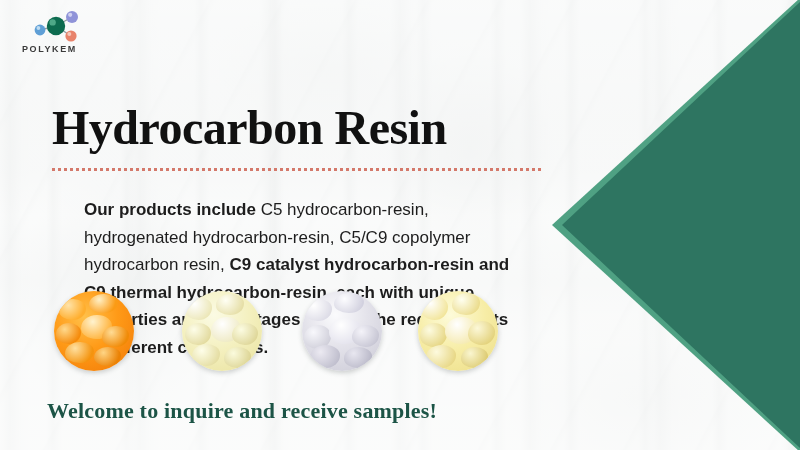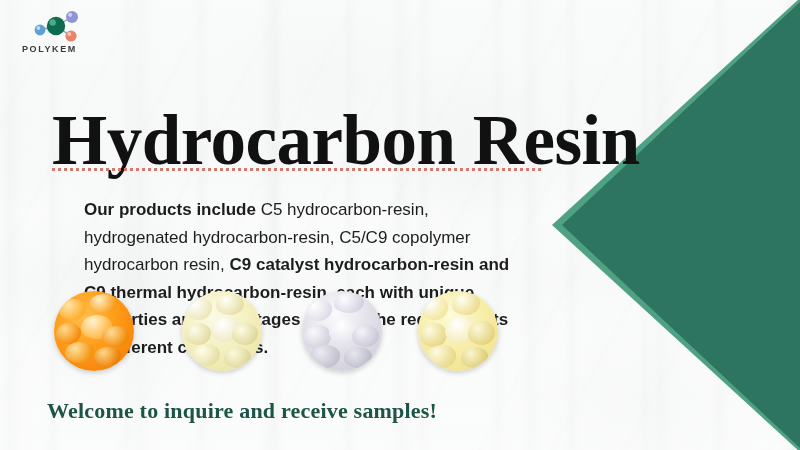--- a/index.html
+++ b/index.html
@@ -94,21 +94,21 @@
     white-space: nowrap;
   }
 
   
   .title {
     position: absolute;
     left: 52px;
     top: 104px;
     font-family: "Liberation Serif", "DejaVu Serif", serif;
     font-weight: 700;
-    font-size: 71px;
+    font-size: 48px;
     line-height: 1.02;
     letter-spacing: -0.5px;
     color: #111111;
     white-space: nowrap;
   }
   .title-rule {
     position: absolute;
     left: 52px;
     top: 168px;
     width: 490px;

